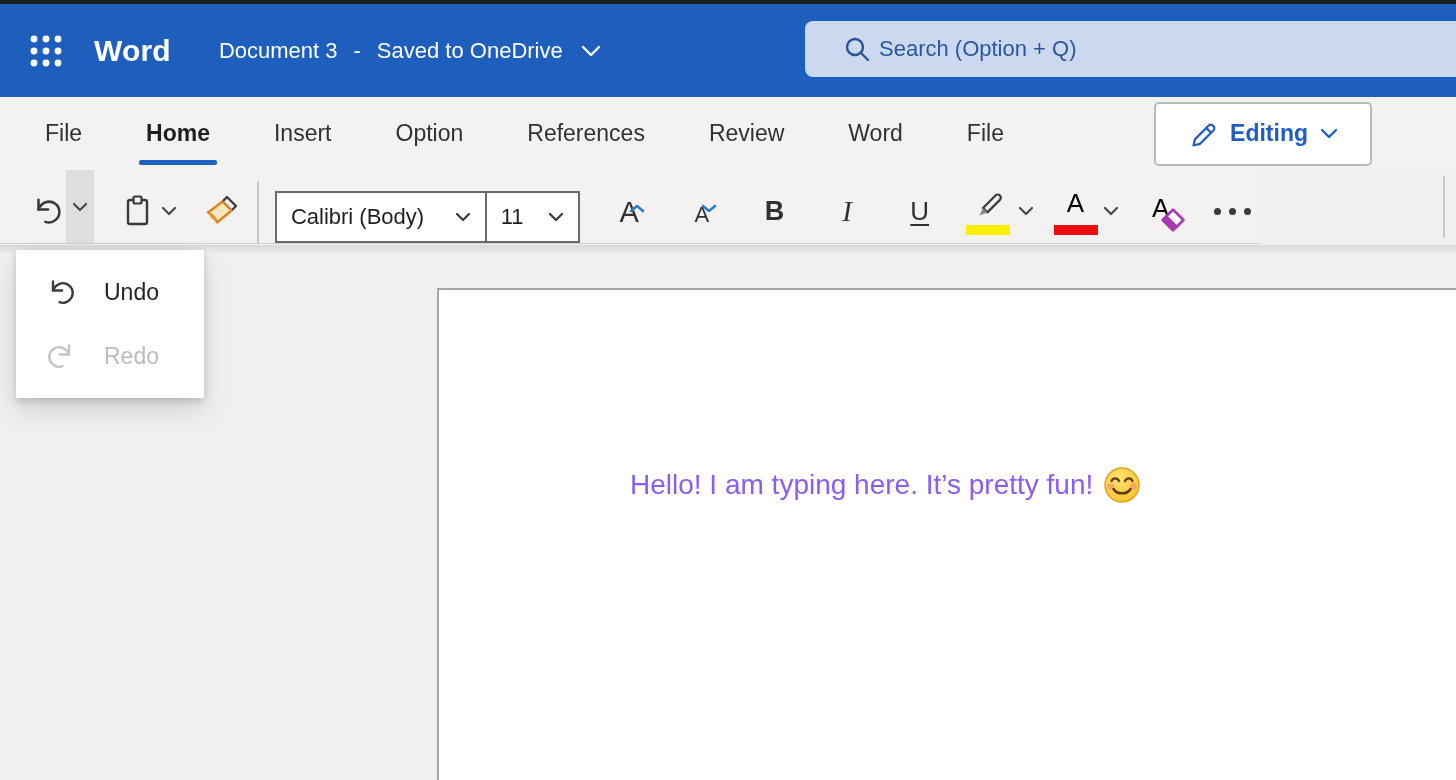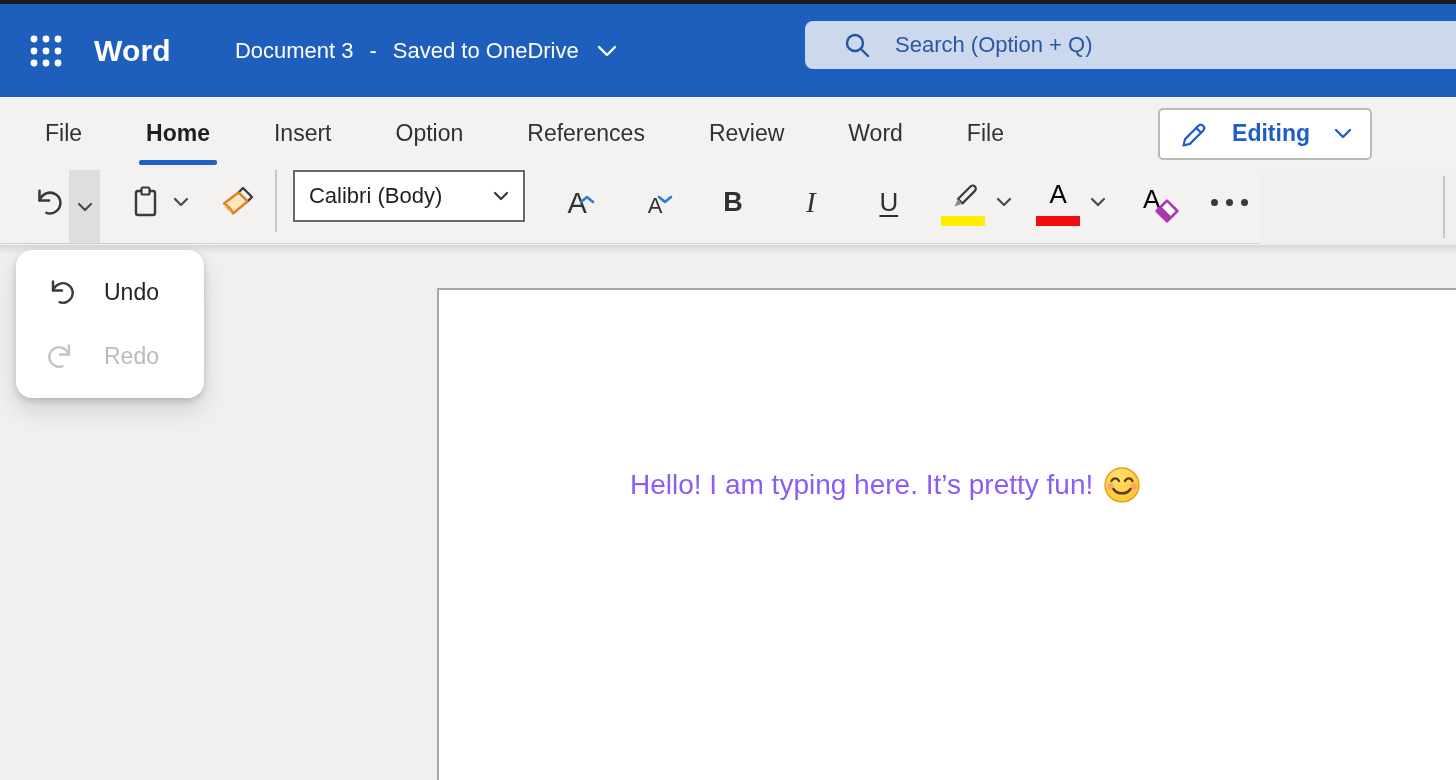--- a/index.html
+++ b/index.html
@@ -8,44 +8,44 @@
   #screen{ position:relative; width:1456px; height:780px; overflow:hidden; background:#f1f0ee; }
 
   
   .top-strip{ position:absolute; left:0; top:0; width:1456px; height:4px; background:#1c1c1c; }
 
   
   .app-header{ position:absolute; left:0; top:4px; width:1456px; height:93px; background:#1e5fbe;
                display:flex; align-items:center; }
   .waffle-btn{ width:56px; height:56px; margin-left:18px; display:flex; align-items:center; justify-content:center; cursor:pointer; background:transparent; border:none; }
   .app-name{ color:#fff; font-size:30px; font-weight:700; margin-left:20px; letter-spacing:.2px; }
-  .doc-title{ display:flex; align-items:center; gap:12px; margin-left:64px; color:#fff; font-size:22px; }
+  .doc-title{ display:flex; align-items:center; gap:12px; margin-left:48px; color:#fff; font-size:22px; }
   .doc-title .sep{ margin:0 4px; }
   .title-chevron{ margin-left:6px; display:flex; align-items:center; }
-  .search-box{ position:absolute; left:805px; right:0; top:17px; height:48px; background:#ccd8ed;
-               border-radius:8px 0 0 8px; display:flex; align-items:center; padding-left:38px; gap:24px; }
+  .search-box{ position:absolute; left:805px; right:0; top:17px; height:56px; background:#ccd8ed;
+               border-radius:8px 0 0 8px; display:flex; align-items:center; padding-left:38px; gap:8px; }
   .search-box input{ flex:1; border:none; outline:none; background:transparent; font-size:22px; color:#27539c;
                      font-family:"Liberation Sans", sans-serif; }
   .search-box input::placeholder{ color:#2b579f; opacity:1; }
 
   
   .menu-bar{ position:absolute; left:0; top:97px; width:1456px; height:73px; background:#f3f2f1;
              display:flex; align-items:center; padding-left:45px; }
   .tabs{ display:flex; align-items:center; gap:64px; }
   .tab{ position:relative; font-size:23px; color:#33312f; cursor:pointer; padding:4px 0; white-space:nowrap; }
   .tab.active{ font-weight:700; color:#201f1e; }
   .tab.active::after{ content:""; position:absolute; left:-7px; right:-7px; bottom:-14px; height:5px;
                       background:#1e63c4; border-radius:2px; }
-  .editing-btn{ margin-left:auto; margin-right:84px; height:52px; background:#fff; border:2px solid #bcbab8;
-                border-radius:5px; display:flex; align-items:center; gap:24px; padding:0 18px; cursor:pointer; }
+  .editing-btn{ margin-left:auto; margin-right:84px; height:64px; background:#fff; border:2px solid #bcbab8;
+                border-radius:5px; display:flex; align-items:center; gap:12px; padding:0 32px; cursor:pointer; }
   .editing-btn .label{ color:#1f5ec6; font-size:23px; font-weight:700; }
 
   
   .toolbar{ position:absolute; left:0; top:170px; width:1259px; height:74px; background:#f3f2f1;
-            border-bottom:1px solid #d2d0cd; display:flex; align-items:flex-start; padding-left:28px; }
+            border-bottom:1px solid #d2d0cd; display:flex; align-items:flex-end; padding-left:28px; }
   .tb-btn{ display:flex; align-items:center; justify-content:center; height:64px; background:transparent;
            border:none; cursor:pointer; position:relative; }
   .chev-band{ width:34px; height:73px; background:#e0dedc; display:flex; align-items:center; justify-content:center; cursor:pointer; border:none; }
   .chev-plain{ width:34px; }
   .tb-sep{ width:2px; height:62px; background:#c8c6c4; margin:0 16px; }
   .tb-sep-right{ position:absolute; left:1443px; top:6px; width:2px; height:62px; background:#c8c6c4; }
 
   .combo{ height:52px; background:#fff; border:2px solid #6b6a68; display:flex; align-items:center;
           padding:0 14px; font-size:22px; color:#201f1e; cursor:pointer; }
   .combo .combo-value{ flex:1; white-space:nowrap; overflow:hidden; }
@@ -74,21 +74,21 @@
   .canvas{ position:absolute; left:0; top:245px; width:1456px; height:535px; background:#f1f0ee; overflow:hidden; }
   .canvas::before{ content:""; position:absolute; left:0; top:0; width:100%; height:9px;
                    background:linear-gradient(to bottom, rgba(0,0,0,.10), rgba(0,0,0,0)); }
   .page{ position:absolute; left:437px; top:43px; width:1060px; height:620px; background:#fff;
          border:2px solid #a8a6a4; }
   .doc-line{ position:absolute; left:191px; top:176px; display:flex; align-items:center; gap:10px; }
   .doc-text{ font-size:28px; color:#8b5cf6; white-space:nowrap; }
 
   
   .undo-menu{ position:absolute; left:16px; top:250px; width:188px; height:148px; background:#fff;
-              border-radius:16px; box-shadow:0 3px 7px rgba(0,0,0,.16), 0 12px 26px rgba(0,0,0,.13);
+              border-radius:0; box-shadow:0 3px 7px rgba(0,0,0,.16), 0 12px 26px rgba(0,0,0,.13);
               padding-top:10px; z-index:10; }
   .menu-item{ height:64px; display:flex; align-items:center; padding-left:28px; gap:26px; cursor:pointer; }
   .menu-item .mi-label{ font-size:23px; color:#252423; }
   .menu-item.disabled{ cursor:default; }
   .menu-item.disabled .mi-label{ color:#bdbab7; }
 </style>
 </head>
 <body>
 
 <div id="screen">
@@ -184,20 +184,26 @@
         <path d="M26 4 L35 13 L30.5 17.5 L21.5 8.5 z" fill="none" stroke="#3b3a39" stroke-width="2.3" stroke-linejoin="round"></path>
         <path d="M21.5 8.5 L7 19.5 C 11 21.5, 14.5 25.5, 16 29.5 L30.5 17.5 z" fill="#fbe7c2" stroke="#e0811f" stroke-width="2.3" stroke-linejoin="round"></path>
         <path d="M7 19.5 C 11 21.5, 14.5 25.5, 16 29.5 L10 25 z" fill="#ef9a2e"></path>
       </svg>
     </button>
 
     <div class="tb-sep"></div>
 
     <div class="combo font-name">
       <span class="combo-value">Calibri (Body)</span>
+      <svg width="16" height="10" viewBox="0 0 16 10" fill="none" stroke="#3b3a39" stroke-width="2.2" stroke-linecap="round" stroke-linejoin="round">
+          <polyline points="2,2 8,8 14,2"></polyline>
+        </svg>
+    </div>
+    <div class="combo font-size">
+      <span class="combo-value">11</span>
       <svg width="16" height="10" viewBox="0 0 16 10" fill="none" stroke="#3b3a39" stroke-width="2.2" stroke-linecap="round" stroke-linejoin="round">
           <polyline points="2,2 8,8 14,2"></polyline>
         </svg>
     </div>
 
     <button class="tb-btn letter-btn grow">
       <span class="glyph">A</span>
       <span class="caret">
         <svg width="16" height="9" viewBox="0 0 16 9" fill="none" stroke="#2e7cd6" stroke-width="2.6" stroke-linecap="round" stroke-linejoin="round">
             <polyline points="2,7 8,2 14,7"></polyline>

